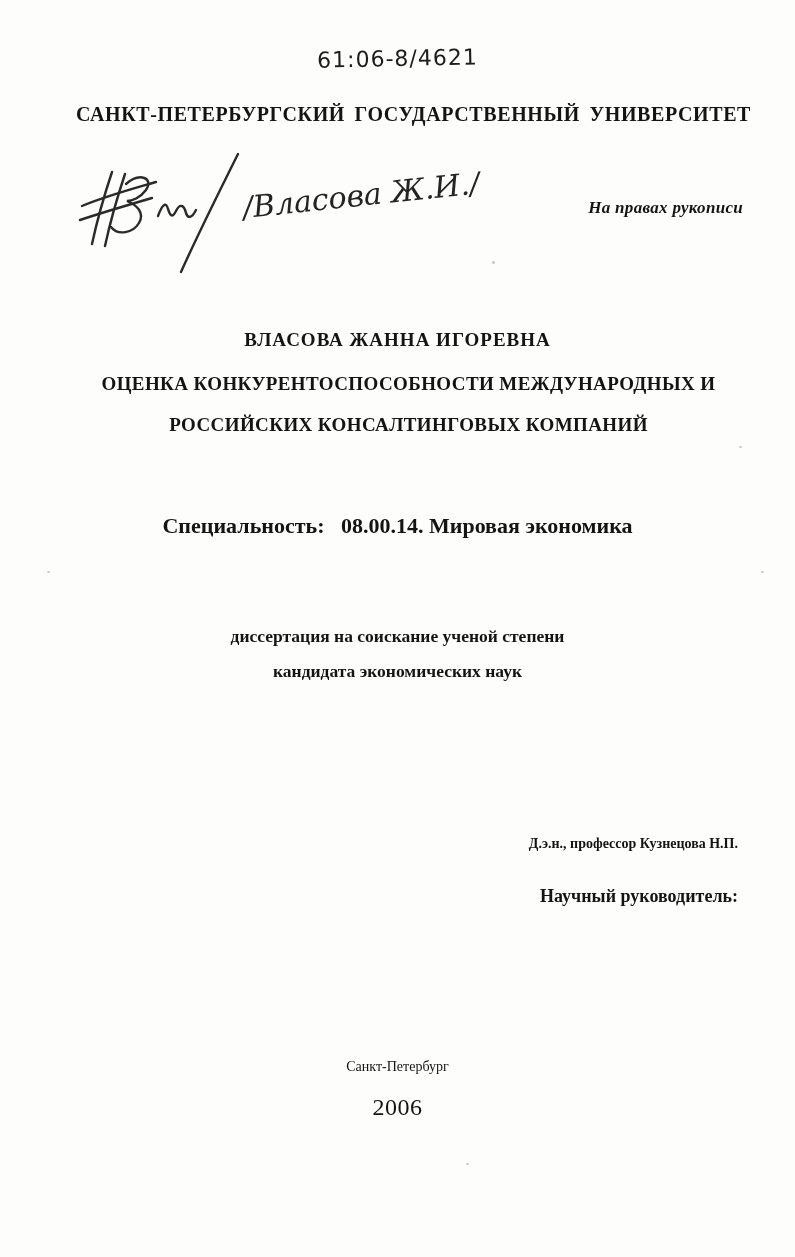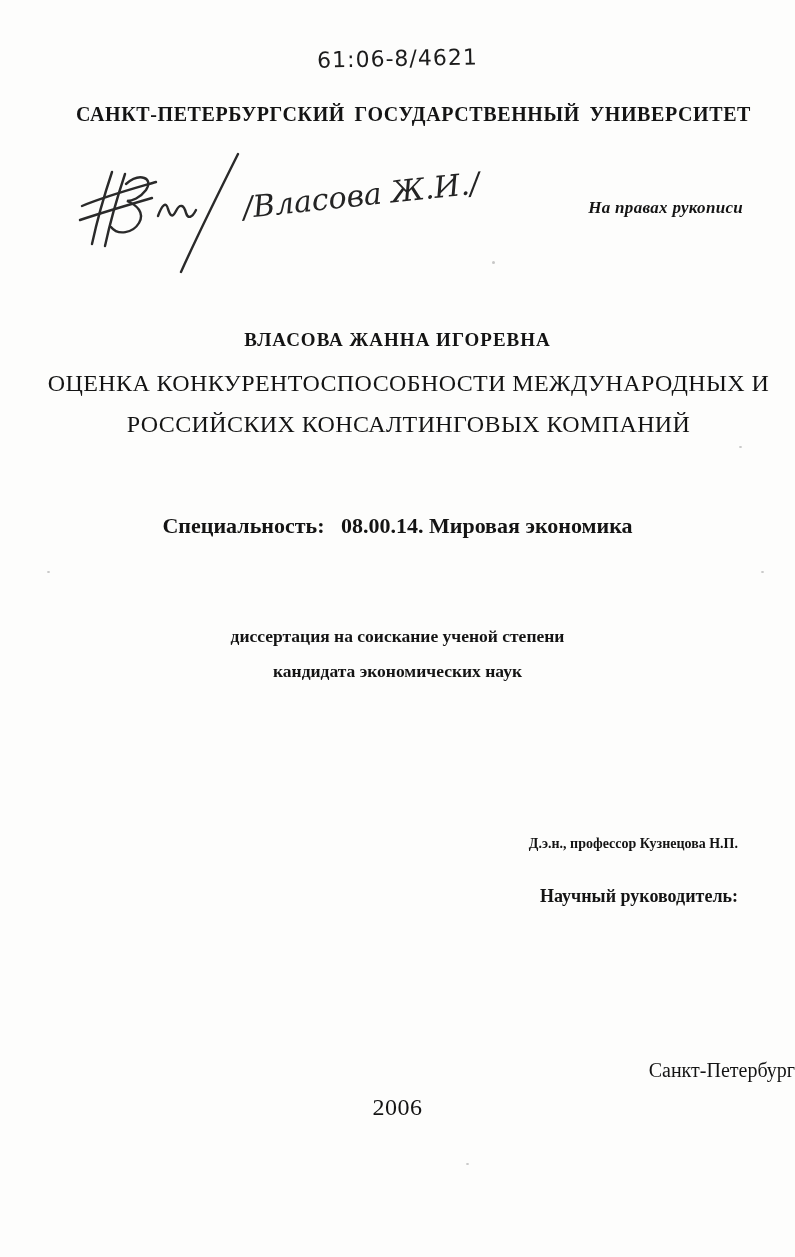--- a/index.html
+++ b/index.html
@@ -50,22 +50,22 @@
   }
   .author {
     top: 297px;
     font-size: 19px;
     font-weight: bold;
     letter-spacing: 1px;
     margin-top: 32px;
   }
   .title-block {
     top: 363px;
-    font-size: 24px;
-    font-weight: normal;
+    font-size: 19px;
+    font-weight: bold;
     line-height: 41px;
     letter-spacing: 0.4px;
     padding-left: 22px;
   }
   .specialty {
     top: 513px;
     font-size: 22px;
     font-weight: bold;
     white-space: pre-wrap;
   }
@@ -87,22 +87,21 @@
     margin-top: 44px;
   }
   .supervisor-name {
     top: 836px;
     right: 57px;
     font-size: 14px;
     font-weight: bold;
   }
   .city {
     top: 1059px;
-    font-size: 20px;
-    text-align: right;
+    font-size: 14px;
   }
   .year {
     top: 1094px;
     font-size: 24px;
     letter-spacing: 0.5px;
   }
   
   .speck {
     position: absolute;
     background: #9a9a9a;

